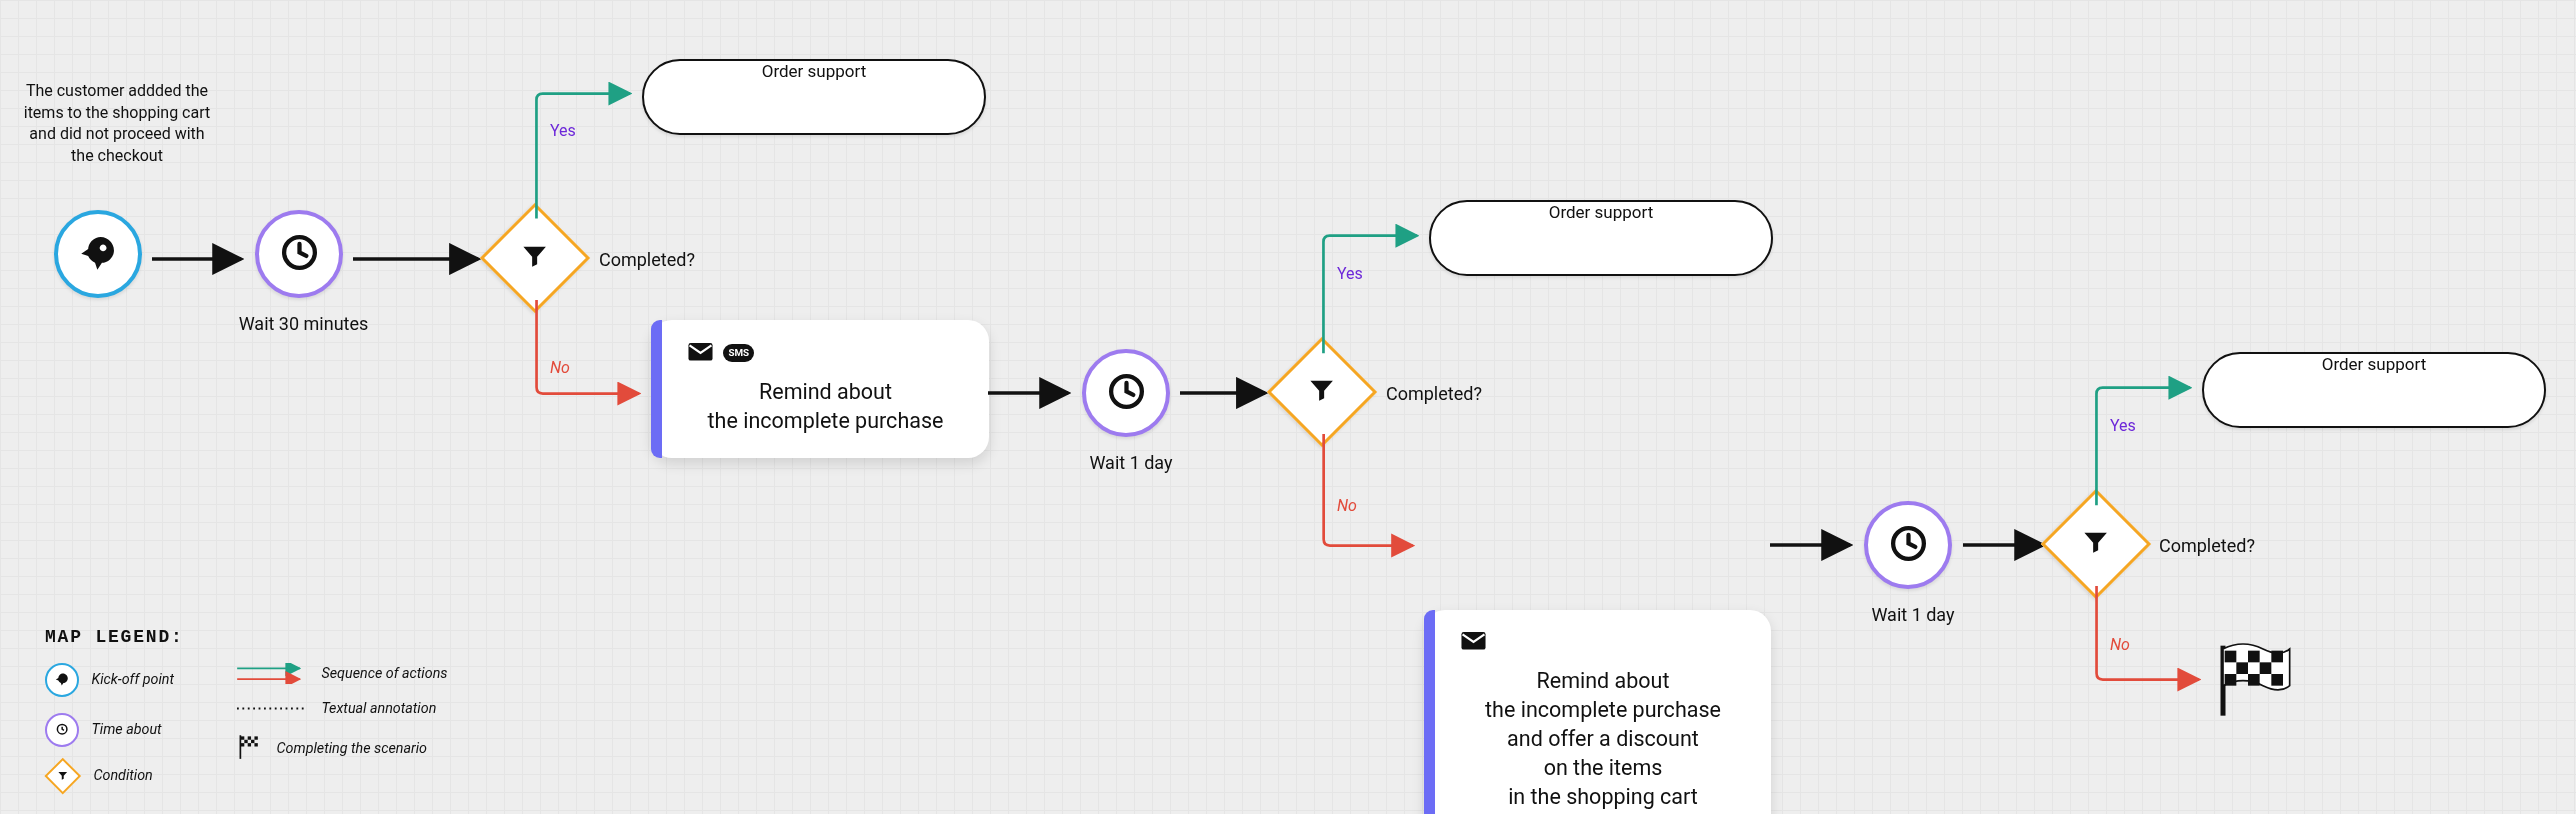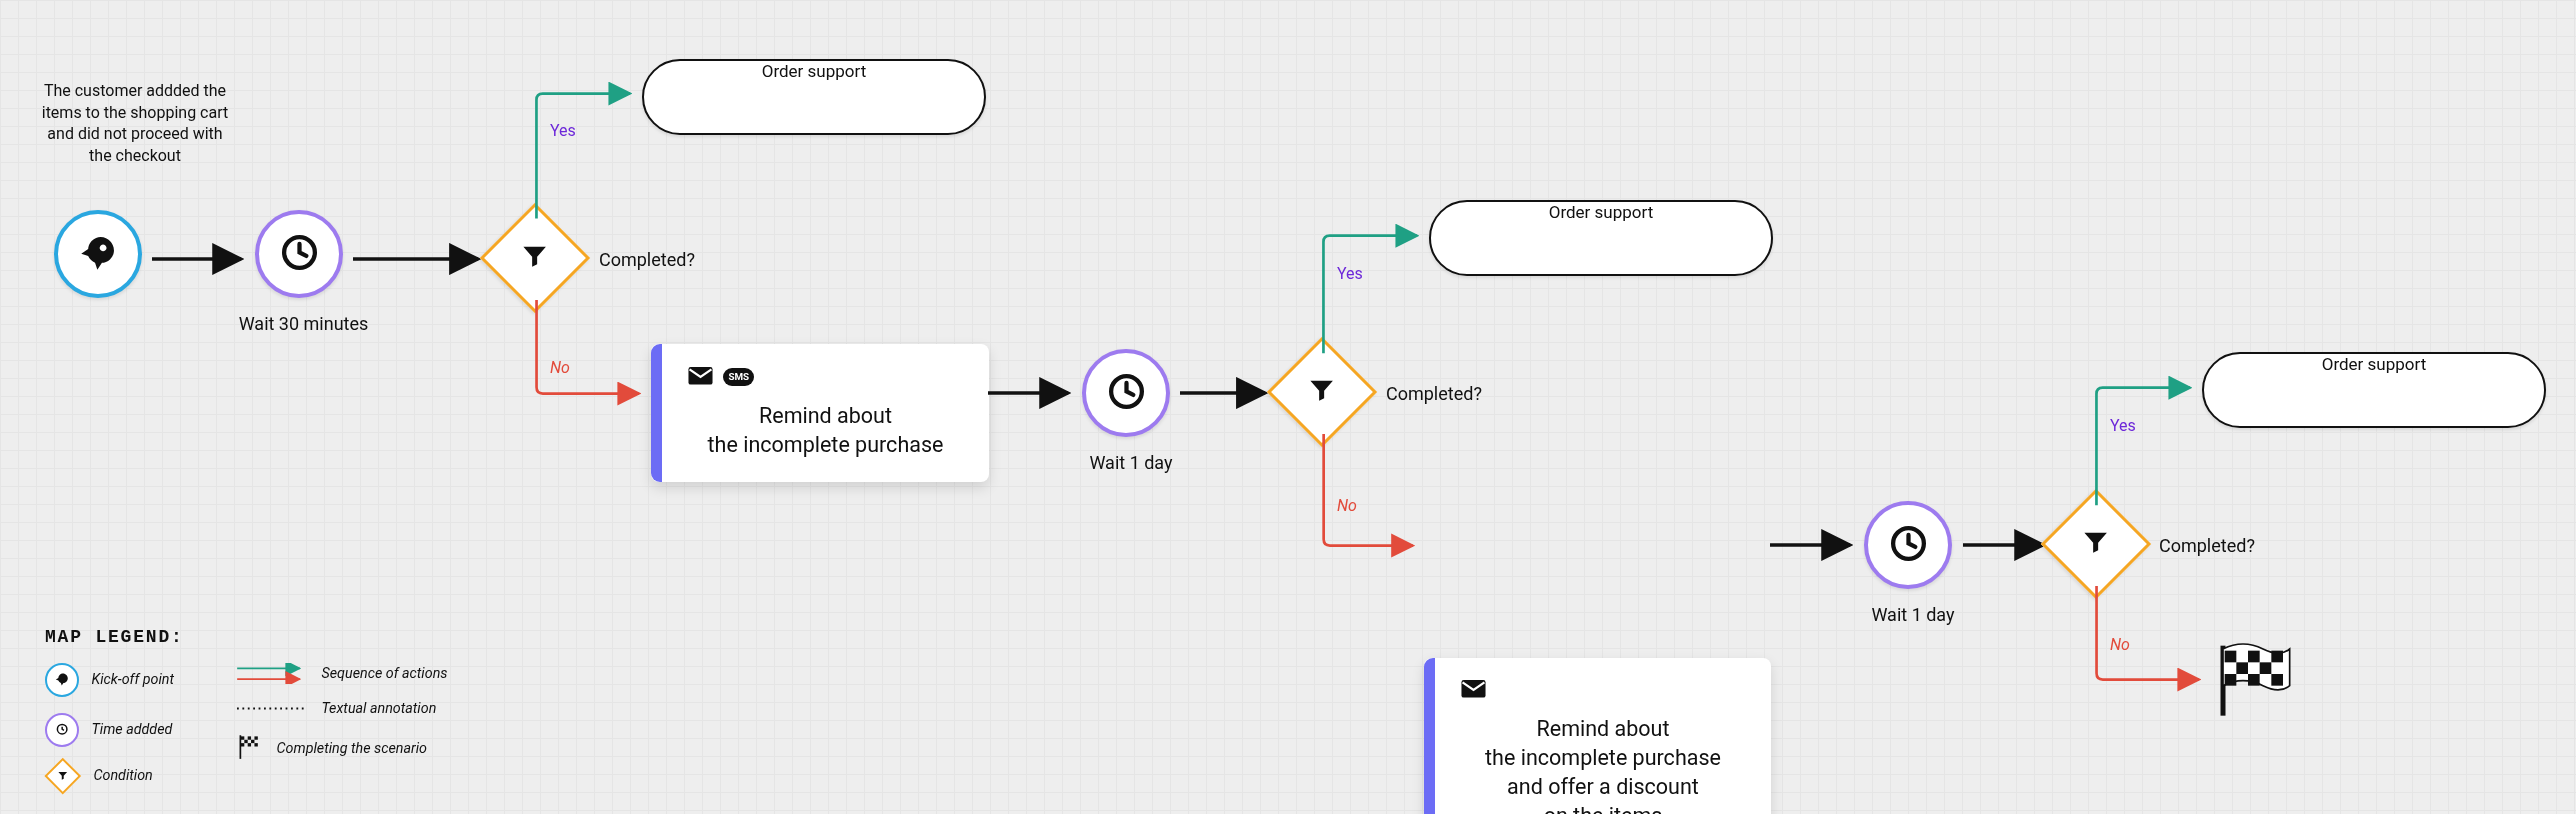--- a/index.html
+++ b/index.html
@@ -31,25 +31,24 @@
     box-shadow:0 1.8px 3.6px rgba(0,0,0,0.1);
   }
   .diamond>*{transform:rotate(-45deg);}
   .pill{
     background:#fff;border:2.7px solid #111;border-radius:893px;
     display:flex;justify-content:center;
     height:72px;font-size:17px;
     box-shadow:0 1.8px 3.6px rgba(0,0,0,0.1);
   }
   .card{
-    background:#fff;border-radius:8px;
+    background:#fff;border-radius:21px;
     box-shadow:0 5.4px 12.5px rgba(0,0,0,0.12);
     padding:21.5px 25px 23px 36px;
     position:relative;
-    margin-top:24px;
   }
   .card::before{
     content:"";position:absolute;left:0;top:0;bottom:0;width:10.7px;
     background:#6c6cf5;border-radius:9px 0 0 9px;
   }
   .card .channels{display:flex;gap:9px;align-items:center;margin-bottom:12.5px;}
   .card .body{text-align:center;font-size:21.5px;line-height:1.35;}
   .label{position:absolute;font-size:18px;text-align:center;}
   .tag{position:absolute;font-size:16px;}
   .tag.yes{color:#6d28d9;}
@@ -87,21 +86,21 @@
     <marker id="arr-teal" viewBox="0 0 10 10" refX="9" refY="5" markerWidth="9" markerHeight="9" orient="auto">
       <path d="M0,0 L10,5 L0,10 z" fill="#1fa084"></path>
     </marker>
     <marker id="arr-red" viewBox="0 0 10 10" refX="9" refY="5" markerWidth="9" markerHeight="9" orient="auto">
       <path d="M0,0 L10,5 L0,10 z" fill="#e24b3b"></path>
     </marker>
   </defs>
 </svg>
 
 
-<div class="note" style="left:41px;top:80px;width:188px;">The customer addded the items to the shopping cart and did not proceed with the checkout</div>
+<div class="note" style="left:23px;top:80px;width:188px;">The customer addded the items to the shopping cart and did not proceed with the checkout</div>
 
 
 <div class="node" style="left:54px;top:210px;">
   <div class="circle ring-blue">
     <span>
       <svg width="39" height="39" viewBox="0 0 24 24">
           <path fill="#111" d="M12 2c3 0 8 2 8 8 0 2-1 4-2 5l1 5-4-2c-1 .3-2 .5-3 .5s-2-.2-3-.5l-4 2 1-5c-1-1-2-3-2-5 0-6 5-8 8-8zm0 4a2 2 0 100 4 2 2 0 000-4z" transform="rotate(45 12 12)"></path>
         </svg>
     </span>
   </div>
@@ -330,21 +329,21 @@
         </div>
         <span>Kick-off point</span>
       </div>
       <div class="row">
         <div class="mini-circle" style="border-color:#9d7bef;">
           <svg width="14.3" height="14.3" viewBox="0 0 24 24">
               <circle cx="12" cy="12" r="8" fill="none" stroke="#111" stroke-width="2.5"></circle>
               <path d="M12 8v4l3 2" stroke="#111" stroke-width="2.5" fill="none"></path>
             </svg>
         </div>
-        <span>Time addded</span>
+        <span>Time about</span>
       </div>
       <div class="row">
         <div style="width:36px;display:flex;justify-content:center;">
           <div class="mini-diamond">
             <svg width="11.6" height="11.6" viewBox="0 0 24 24">
                 <path fill="#111" d="M3 4h18l-7 8v6l-4 2v-8L3 4z"></path>
               </svg>
           </div>
         </div>
         <span>Condition</span>

